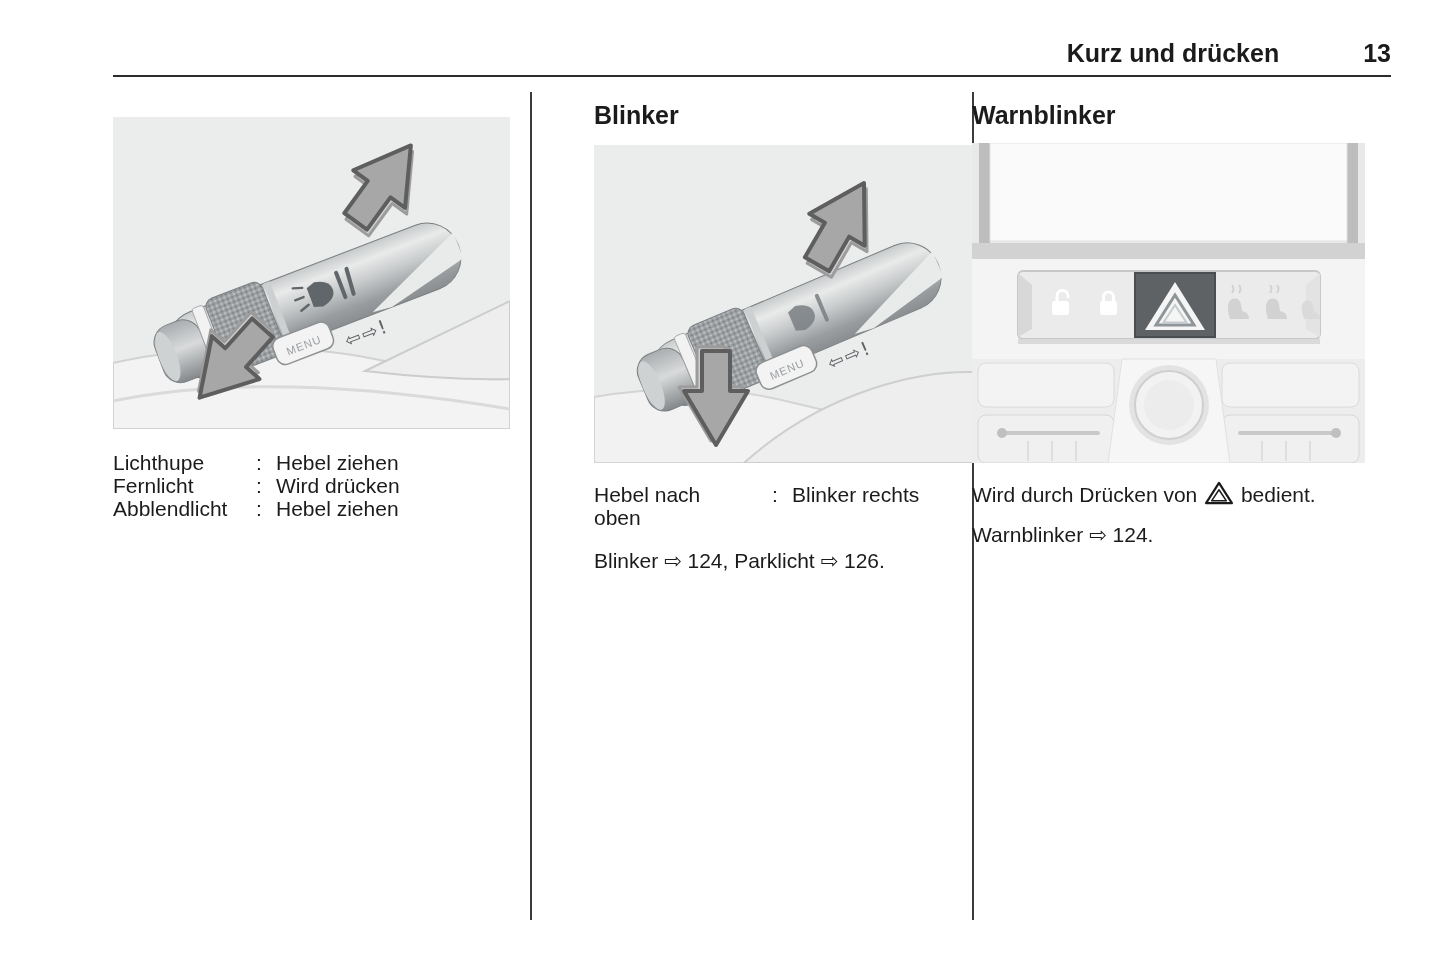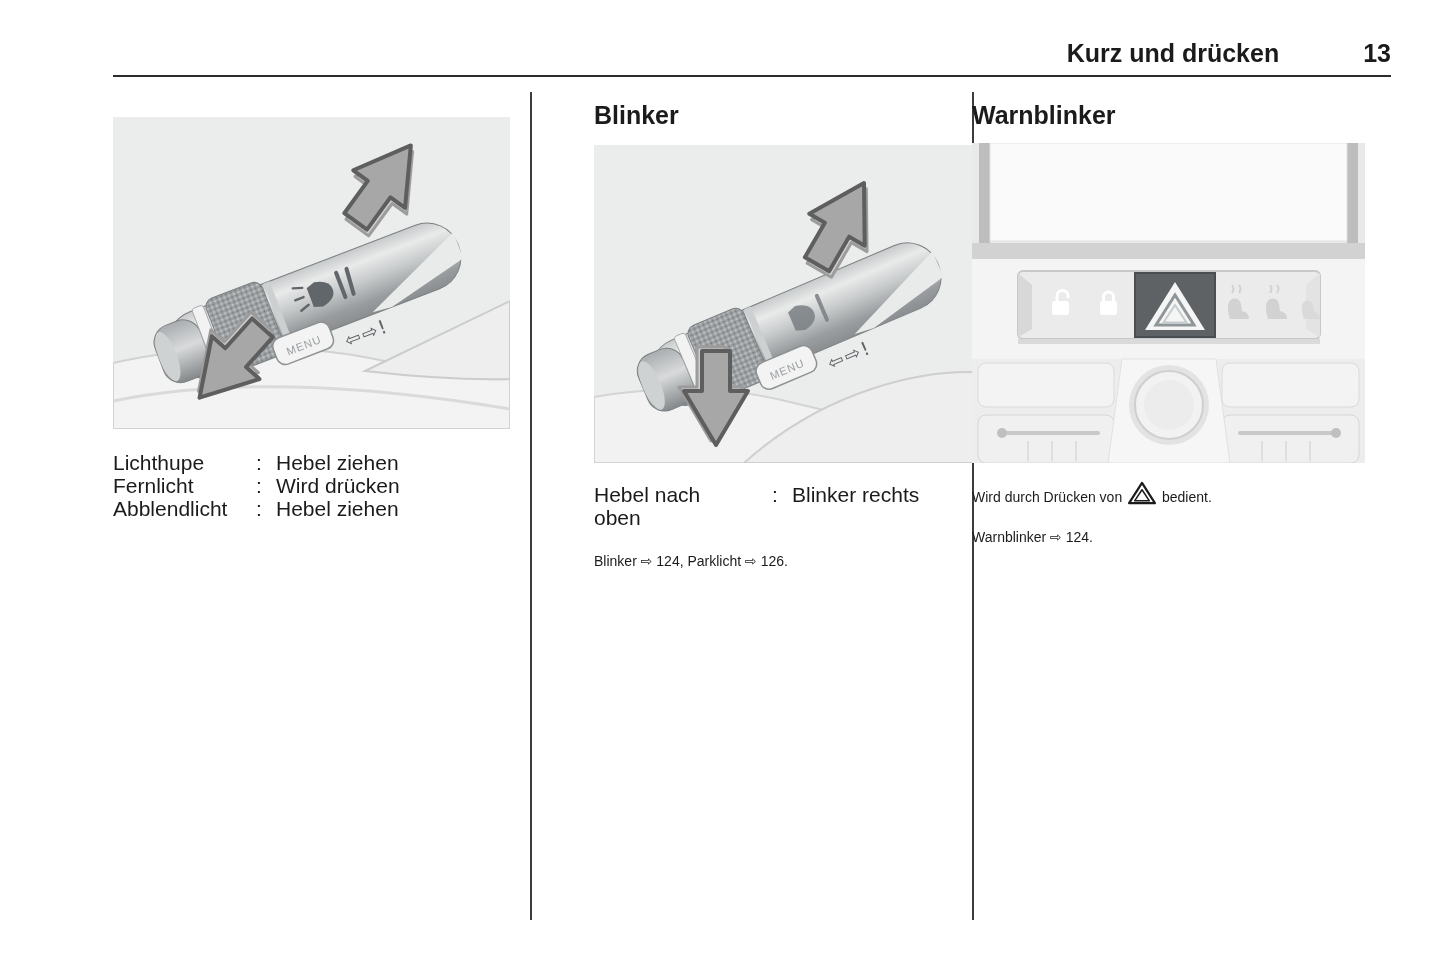--- a/index.html
+++ b/index.html
@@ -27,21 +27,21 @@
 
   table.defs { border-collapse:collapse; font-size:21px; line-height:23px; }
   .c1 table.defs { margin-top:22px; }
   .c2 table.defs { margin-top:20px; }
   .defs td { vertical-align:top; padding:0; }
   .c1 .defs td.term { width:143px; }
   .c1 .defs td.sep  { width:20px; }
   .c2 .defs td.term { width:116px; }
   .c2 .defs td.sep  { width:20px; padding-left:62px; }
 
-  .ref { font-size:14px; line-height:28px; margin:12px 0 0 0; }
+  .ref { font-size:21px; line-height:28px; margin:12px 0 0 0; }
   .ref.first { margin-top:18px; }
   .c3 .ref.first { margin-top:18px; }
   .inline-hazard { display:inline-block; vertical-align:-3px; margin:0 2px; }
 </style>
 </head>
 <body>
 
 <div class="page">
 
   <div class="header-row">

